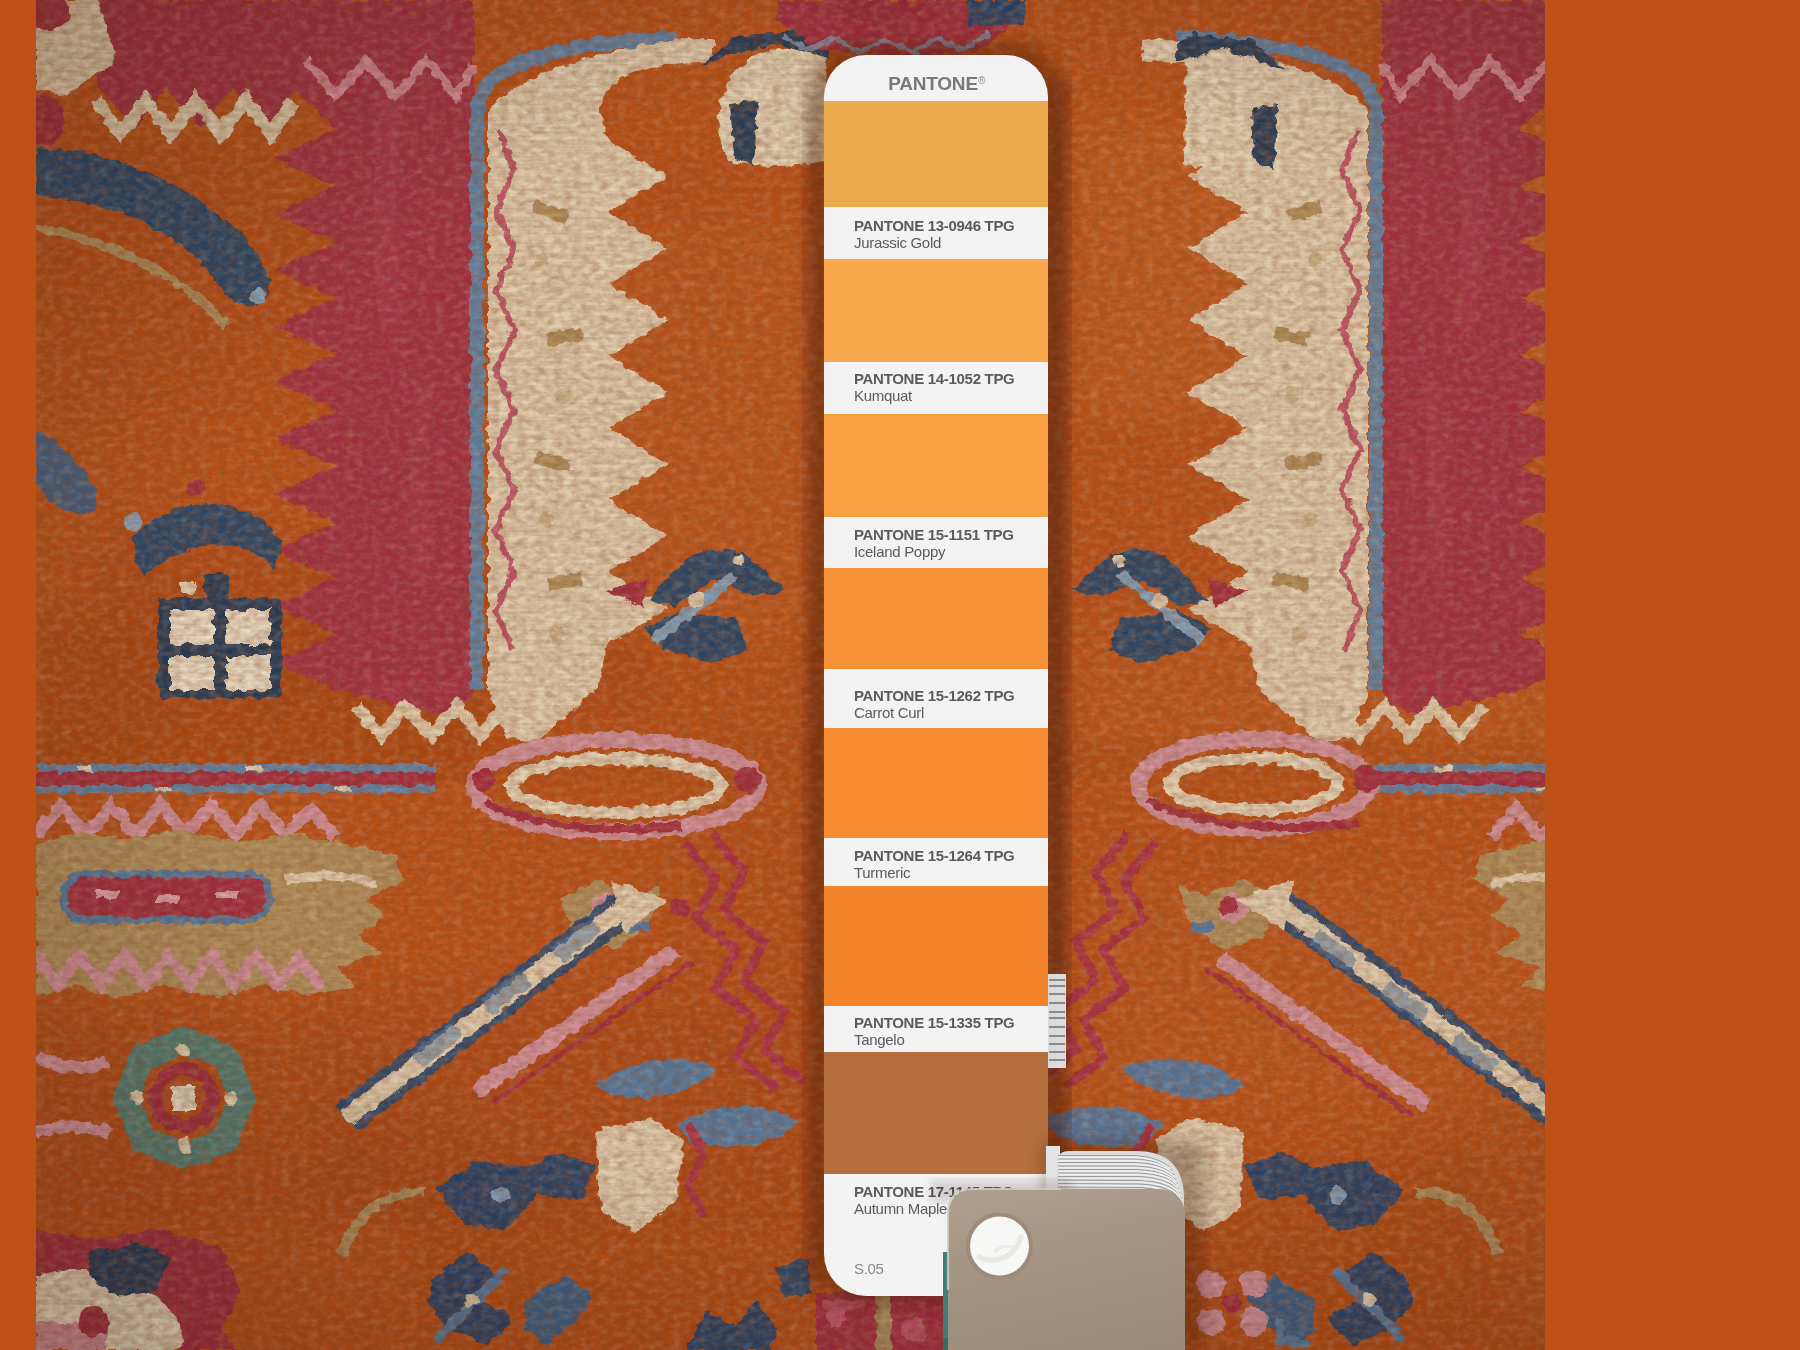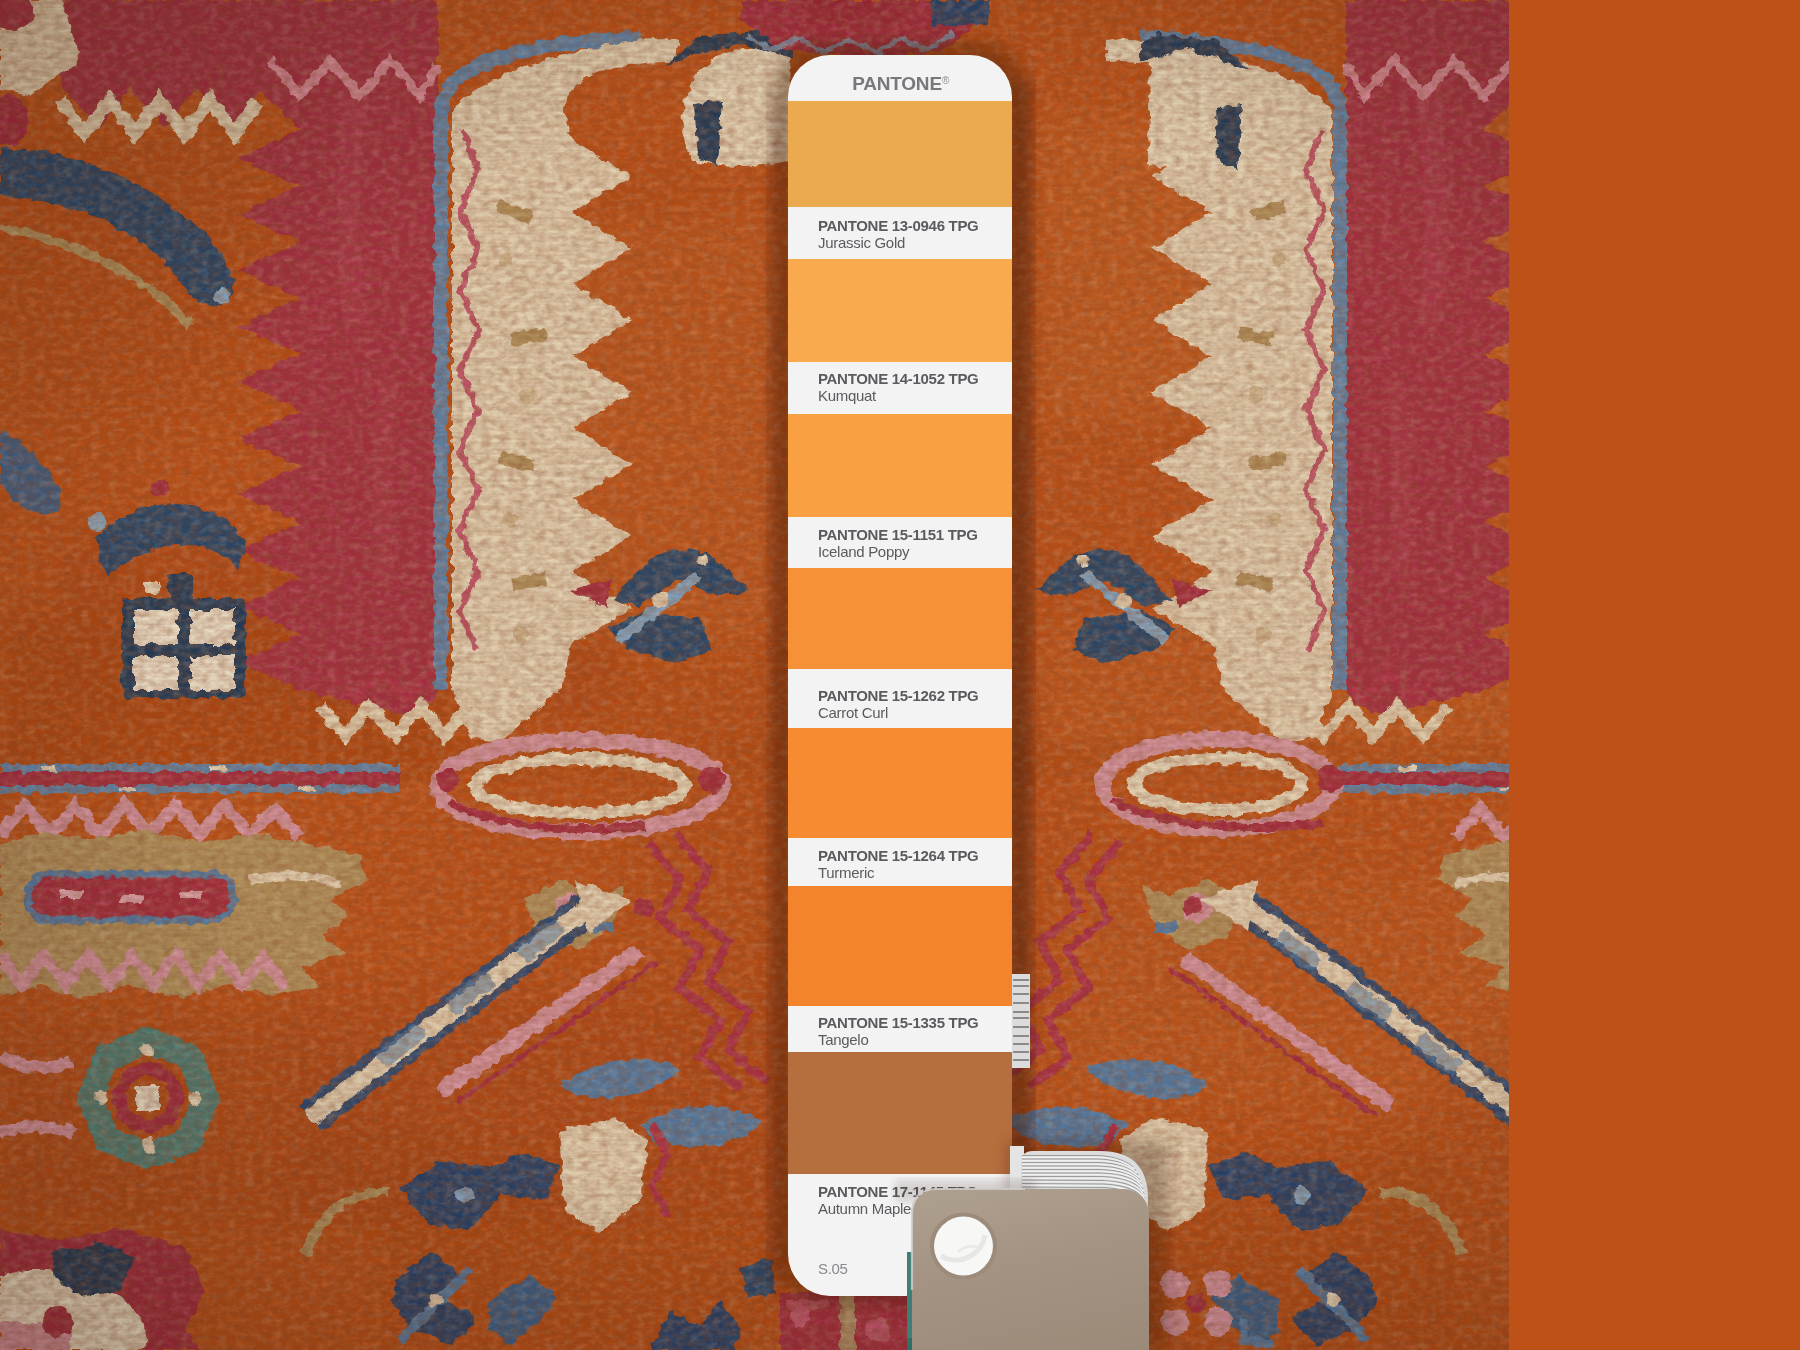--- a/index.html
+++ b/index.html
@@ -1,16 +1,16 @@
 <!DOCTYPE html>
 <html><head>
 <meta charset="utf-8">
 <style>
   html,body{margin:0;padding:0;background:#be5118;}
-  #stage{position:relative;width:1509px;height:1350px;overflow:hidden;}
+  #stage{position:relative;width:1509px;height:1350px;overflow:hidden;padding-left:36px;}
   svg{display:block;}
   text{font-family:"Liberation Sans", sans-serif;}
 </style>
 </head>
 <body>
 <div id="stage">
 <svg width="1800" height="1350" viewBox="0 0 1800 1350" xmlns="http://www.w3.org/2000/svg">
 <defs>
   <filter id="rough" x="-3%" y="-3%" width="106%" height="106%">
     <feTurbulence type="fractalNoise" baseFrequency="0.095 0.115" numOctaves="2" seed="7" result="n"></feTurbulence>

